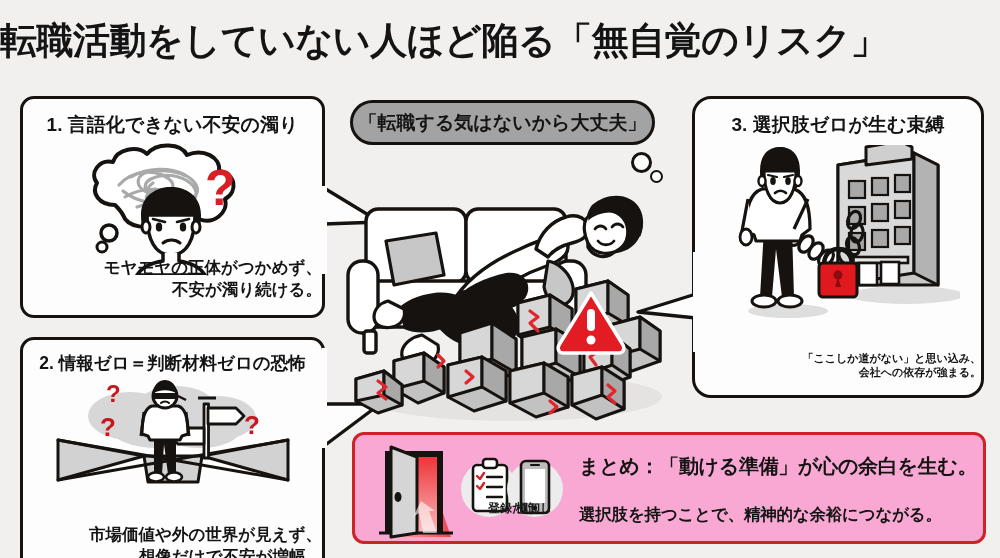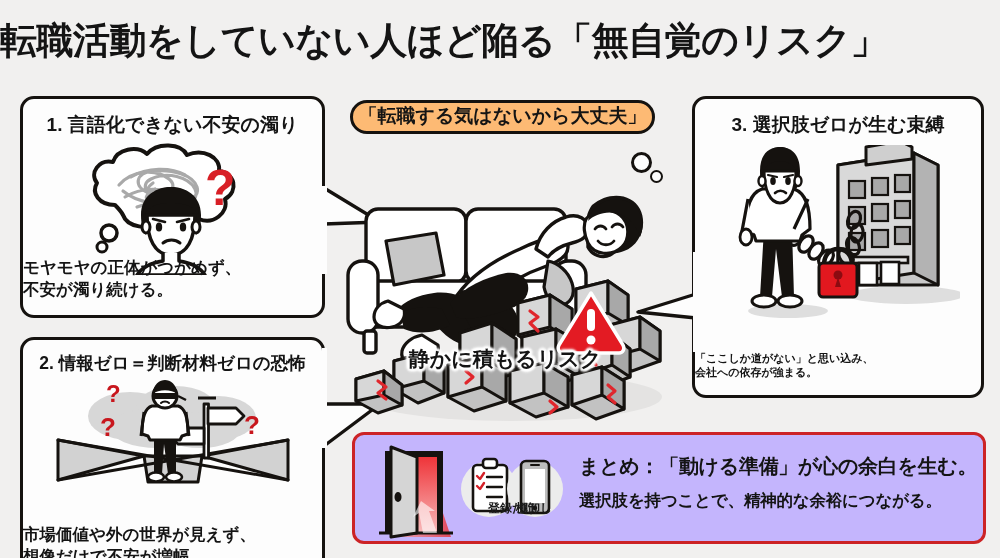--- a/index.html
+++ b/index.html
@@ -36,21 +36,21 @@
   }
   .panel-title{
     position:absolute;left:0;width:100%;
     text-align:center;
     font-weight:bold;
     color:#141414;
     white-space:nowrap;
   }
   .panel-caption{
     position:absolute;left:0;width:100%;
-    text-align:left;
+    text-align:right;
     font-weight:bold;
     line-height:1.32;
     color:#141414;
     white-space:pre-line;
   }
 
   
   .tail{position:absolute;}
   .tail svg{display:block;overflow:visible;}
 
@@ -58,33 +58,33 @@
   #panel1{left:20px;top:96px;width:305px;height:222px;}
   #panel1 .panel-title{top:13px;font-size:19px;}
   #panel1 .panel-caption{bottom:14px;font-size:16.5px;}
   #panel1 .art{position:absolute;left:50%;top:44px;transform:translateX(-50%);}
 
   #panel2{left:20px;top:337px;width:305px;height:246px;}
   #panel2 .panel-title{top:11px;font-size:17.5px;}
   #panel2 .panel-caption{bottom:12px;font-size:16.5px;}
   #panel2 .art{position:absolute;left:50%;top:38px;transform:translateX(-50%);}
 
-  #panel3{left:692px;top:96px;width:292px;height:302px;}
+  #panel3{left:692px;top:96px;width:292px;height:302px;border-radius:19px;}
   #panel3 .panel-title{top:13px;font-size:19px;}
   #panel3 .panel-caption{bottom:15px;font-size:11px;}
   #panel3 .art{position:absolute;left:50%;top:46px;transform:translateX(-50%);}
 
   
   #bubble{
-    position:absolute;left:350px;top:100px;width:305px;height:34px;
-    background:#fdba74;
+    position:absolute;left:350px;top:100px;width:305px;height:45px;
+    background:#a3a3a3;
     border:3.5px solid #15120f;
     border-radius:26px;
     box-sizing:border-box;
-    display:flex;justify-content:center;
+    display:flex;align-items:center;justify-content:center;
   }
   #bubble .txt{font-size:19px;font-weight:bold;white-space:nowrap;color:#141414;}
   .bub-dot{
     position:absolute;background:#fdfdfd;border:3px solid #15120f;border-radius:50%;
   }
   #bdot1{left:631px;top:152px;width:15px;height:15px;}
   #bdot2{left:650px;top:170px;width:9px;height:9px;border-width:2.5px;}
 
   
   #center-art{position:absolute;left:340px;top:175px;width:330px;height:250px;}
@@ -96,34 +96,34 @@
     text-shadow:
       2px 0 2px #fff, -2px 0 2px #fff, 0 2px 2px #fff, 0 -2px 2px #fff,
       2px 2px 2px #fff, -2px -2px 2px #fff, 2px -2px 2px #fff, -2px 2px 2px #fff,
       3px 0 3px #fff, -3px 0 3px #fff, 0 3px 3px #fff, 0 -3px 3px #fff;
     pointer-events:none;
   }
 
   
   #summary{
     position:absolute;left:352px;top:432px;width:634px;height:112px;
-    background:#c4b5fd;
+    background:#f9a8d4;
     border:3px solid #cc2326;
     border-radius:12px;
     box-sizing:border-box;
   }
   #summary-icons{position:absolute;left:10px;top:6px;width:210px;height:100px;}
   #icon-label-1,#icon-label-2{
     position:absolute;font-size:12px;font-weight:bold;color:#1a1a1a;white-space:nowrap;
   }
   #icon-label-1{left:496px;top:500px;margin-left:20px;}
   #icon-label-2{left:488px;top:500px;}
   #summary-text{position:absolute;left:224px;top:18px;width:398px;}
   #summary-head{font-size:20px;font-weight:bold;color:#141414;white-space:nowrap;letter-spacing:-0.3px;}
-  #summary-sub{margin-top:10px;font-size:16.5px;font-weight:bold;color:#141414;white-space:nowrap;letter-spacing:-0.2px;}
+  #summary-sub{margin-top:24px;font-size:16.5px;font-weight:bold;color:#141414;white-space:nowrap;letter-spacing:-0.2px;}
 </style>
 </head>
 <body>
 
 <div id="stage">
 
   <div id="title">転職活動をしていない人ほど陥る「無自覚のリスク」</div>
 
   <div class="panel" id="panel1">
     <div class="panel-title">1. 言語化できない不安の濁り</div>
@@ -513,21 +513,20 @@
       <g>
         <path d="M234 114 L272 114 L276 118 L258 152 L248 152 L230 118 Z" fill="#ffffff" opacity="0"></path>
         <path d="M251 118 L283 170 C285 174 283 178 279 178 L223 178
                  C219 178 217 174 219 170 Z" fill="#e31b23" stroke="#ffffff" stroke-width="3.5" stroke-linejoin="round"></path>
         <rect x="247" y="134" width="8" height="22" rx="4" fill="#ffffff"></rect>
         <circle cx="251" cy="165" r="4.5" fill="#ffffff"></circle>
       </g>
     </svg>
   </div>
 
-  <div id="risk-label">静かに積もるリスク</div>
 
   <div id="summary">
     <div id="summary-icons">
       <svg width="210" height="100" viewBox="0 0 210 100">
 
         <defs>
           <linearGradient id="glow" x1="0" y1="0" x2="0" y2="1">
             <stop offset="0%" stop-color="#ee2a2f"></stop>
             <stop offset="100%" stop-color="#f8b9ba"></stop>
           </linearGradient>

